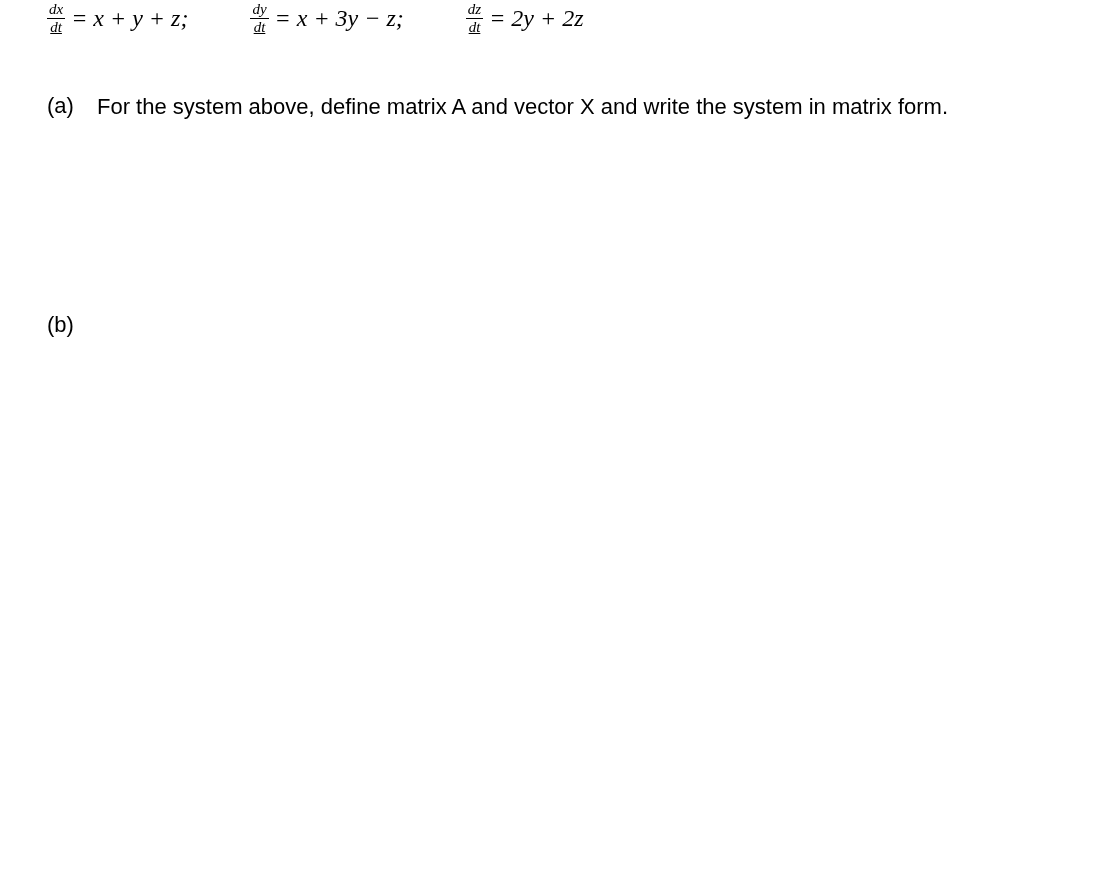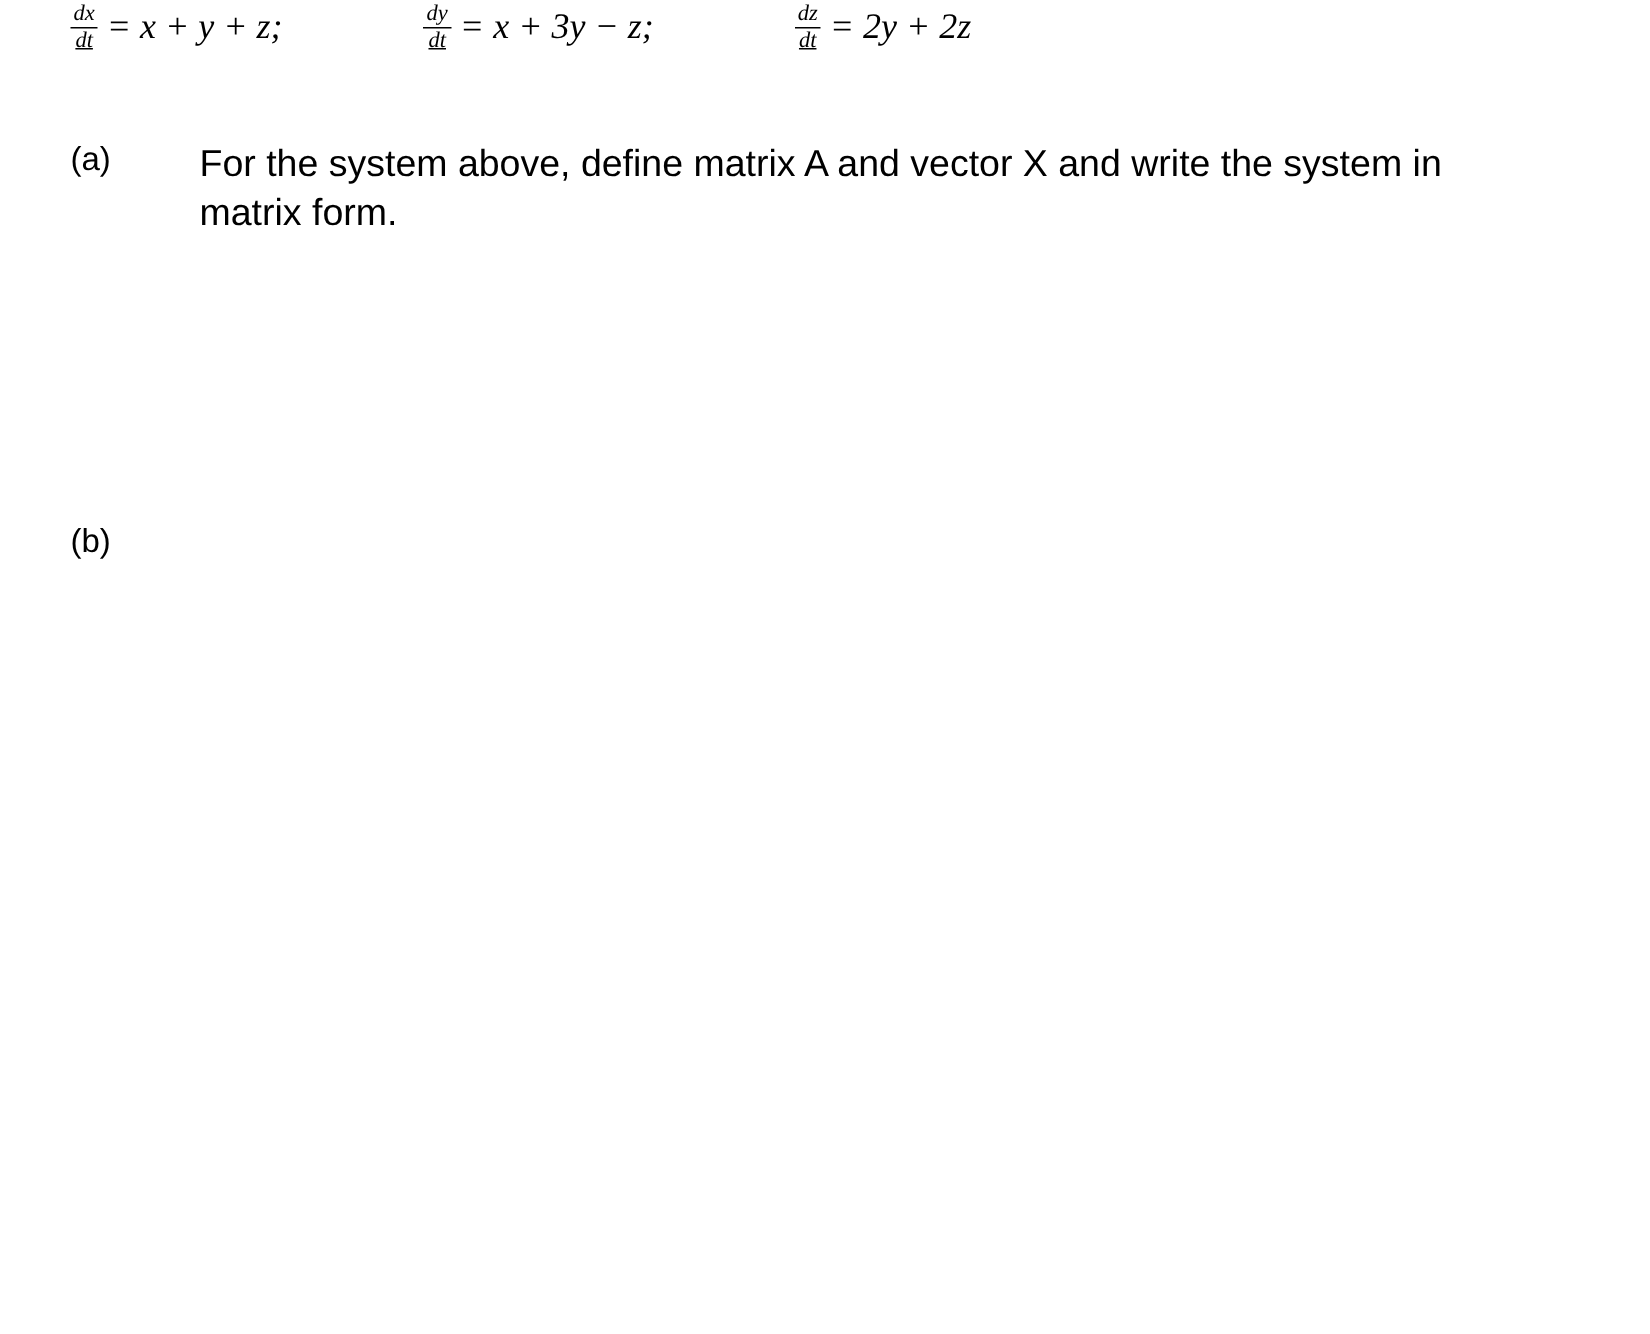--- a/index.html
+++ b/index.html
@@ -17,21 +17,21 @@
     }
     .page {
       width: 100%;
       height: 100%;
       position: relative;
     }
     .equations-row {
       display: flex;
       padding-top: 2px;
       padding-left: 47px;
-      gap: 94px;
+      gap: 62px;
       align-items: center;
       font-family: 'Times New Roman', serif;
       font-style: italic;
       font-size: 20px;
     }
     .equation {
       display: flex;
       align-items: center;
     }
     .frac {
@@ -66,24 +66,23 @@
       margin-top: 190px;
     }
     .part-label {
       font-family: Arial, Helvetica, sans-serif;
       font-size: 22px;
       width: 50px;
       flex-shrink: 0;
     }
     .part-text {
       font-family: Arial, Helvetica, sans-serif;
-      font-size: 25px;
+      font-size: 22px;
       line-height: 1.3;
       max-width: 880px;
-      margin-left: 36px;
     }
   </style>
 </head>
 <body>
 
 <div class="page">
 
   <div class="equations-row">
     <div class="equation">
       <span class="frac">

